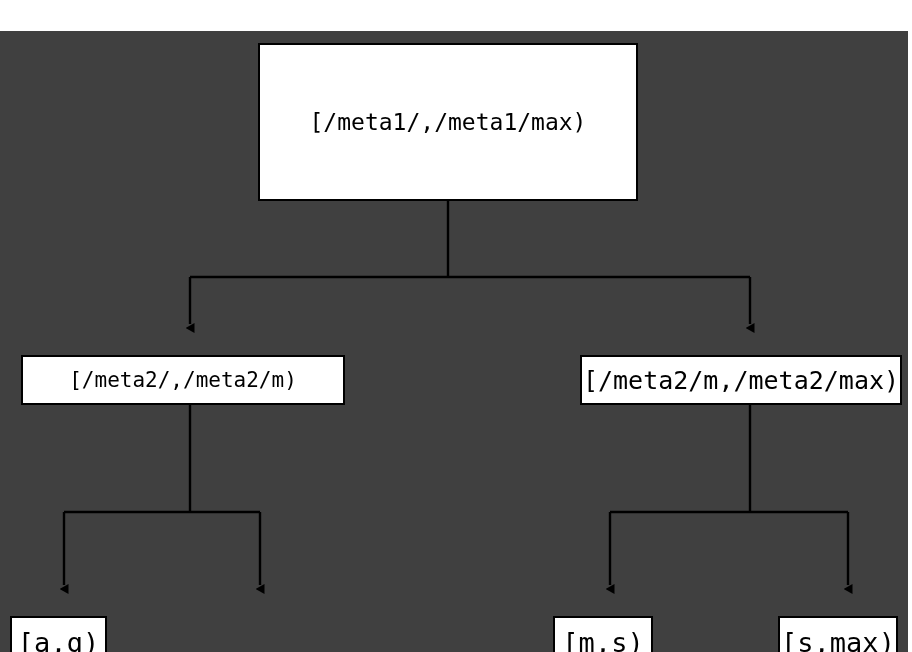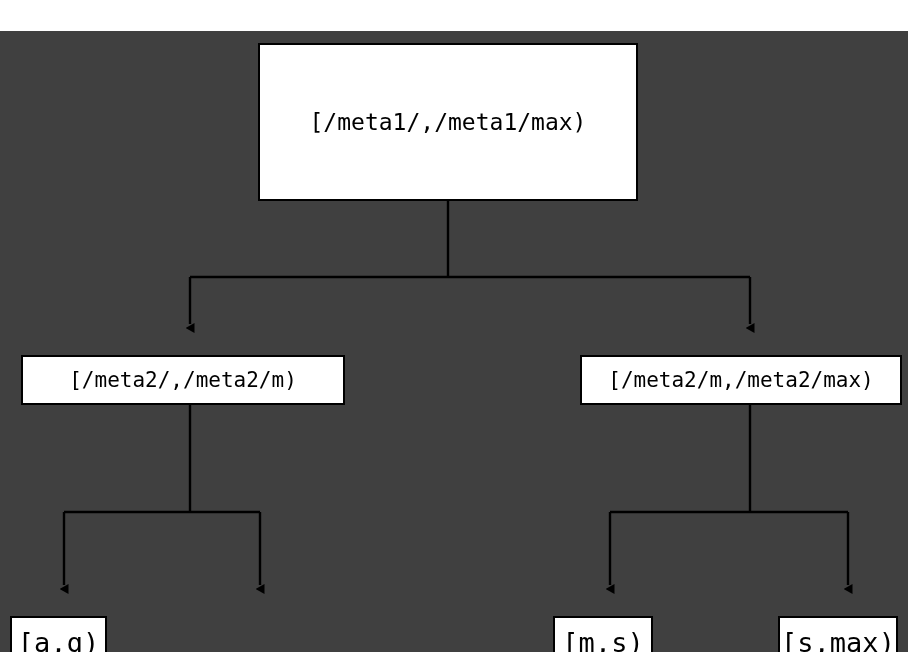--- a/index.html
+++ b/index.html
@@ -52,21 +52,21 @@
     width: 324px;
     height: 50px;
     font-size: 21px;
     text-align: right;
   }
   .node-mid-right {
     left: 580px;
     top: 324px;
     width: 322px;
     height: 50px;
-    font-size: 21px;
+    font-size: 25px;
   }
   .node-leaf {
     top: 585px;
     height: 52px;
     font-size: 27px;
   }
   .leaf-ag    { left: 10px;  width: 97px; }
   .leaf-gm    { left: 206px; width: 97px; }
   .leaf-ms    { left: 553px; width: 100px; }
   .leaf-smax  { left: 778px; width: 120px; }

